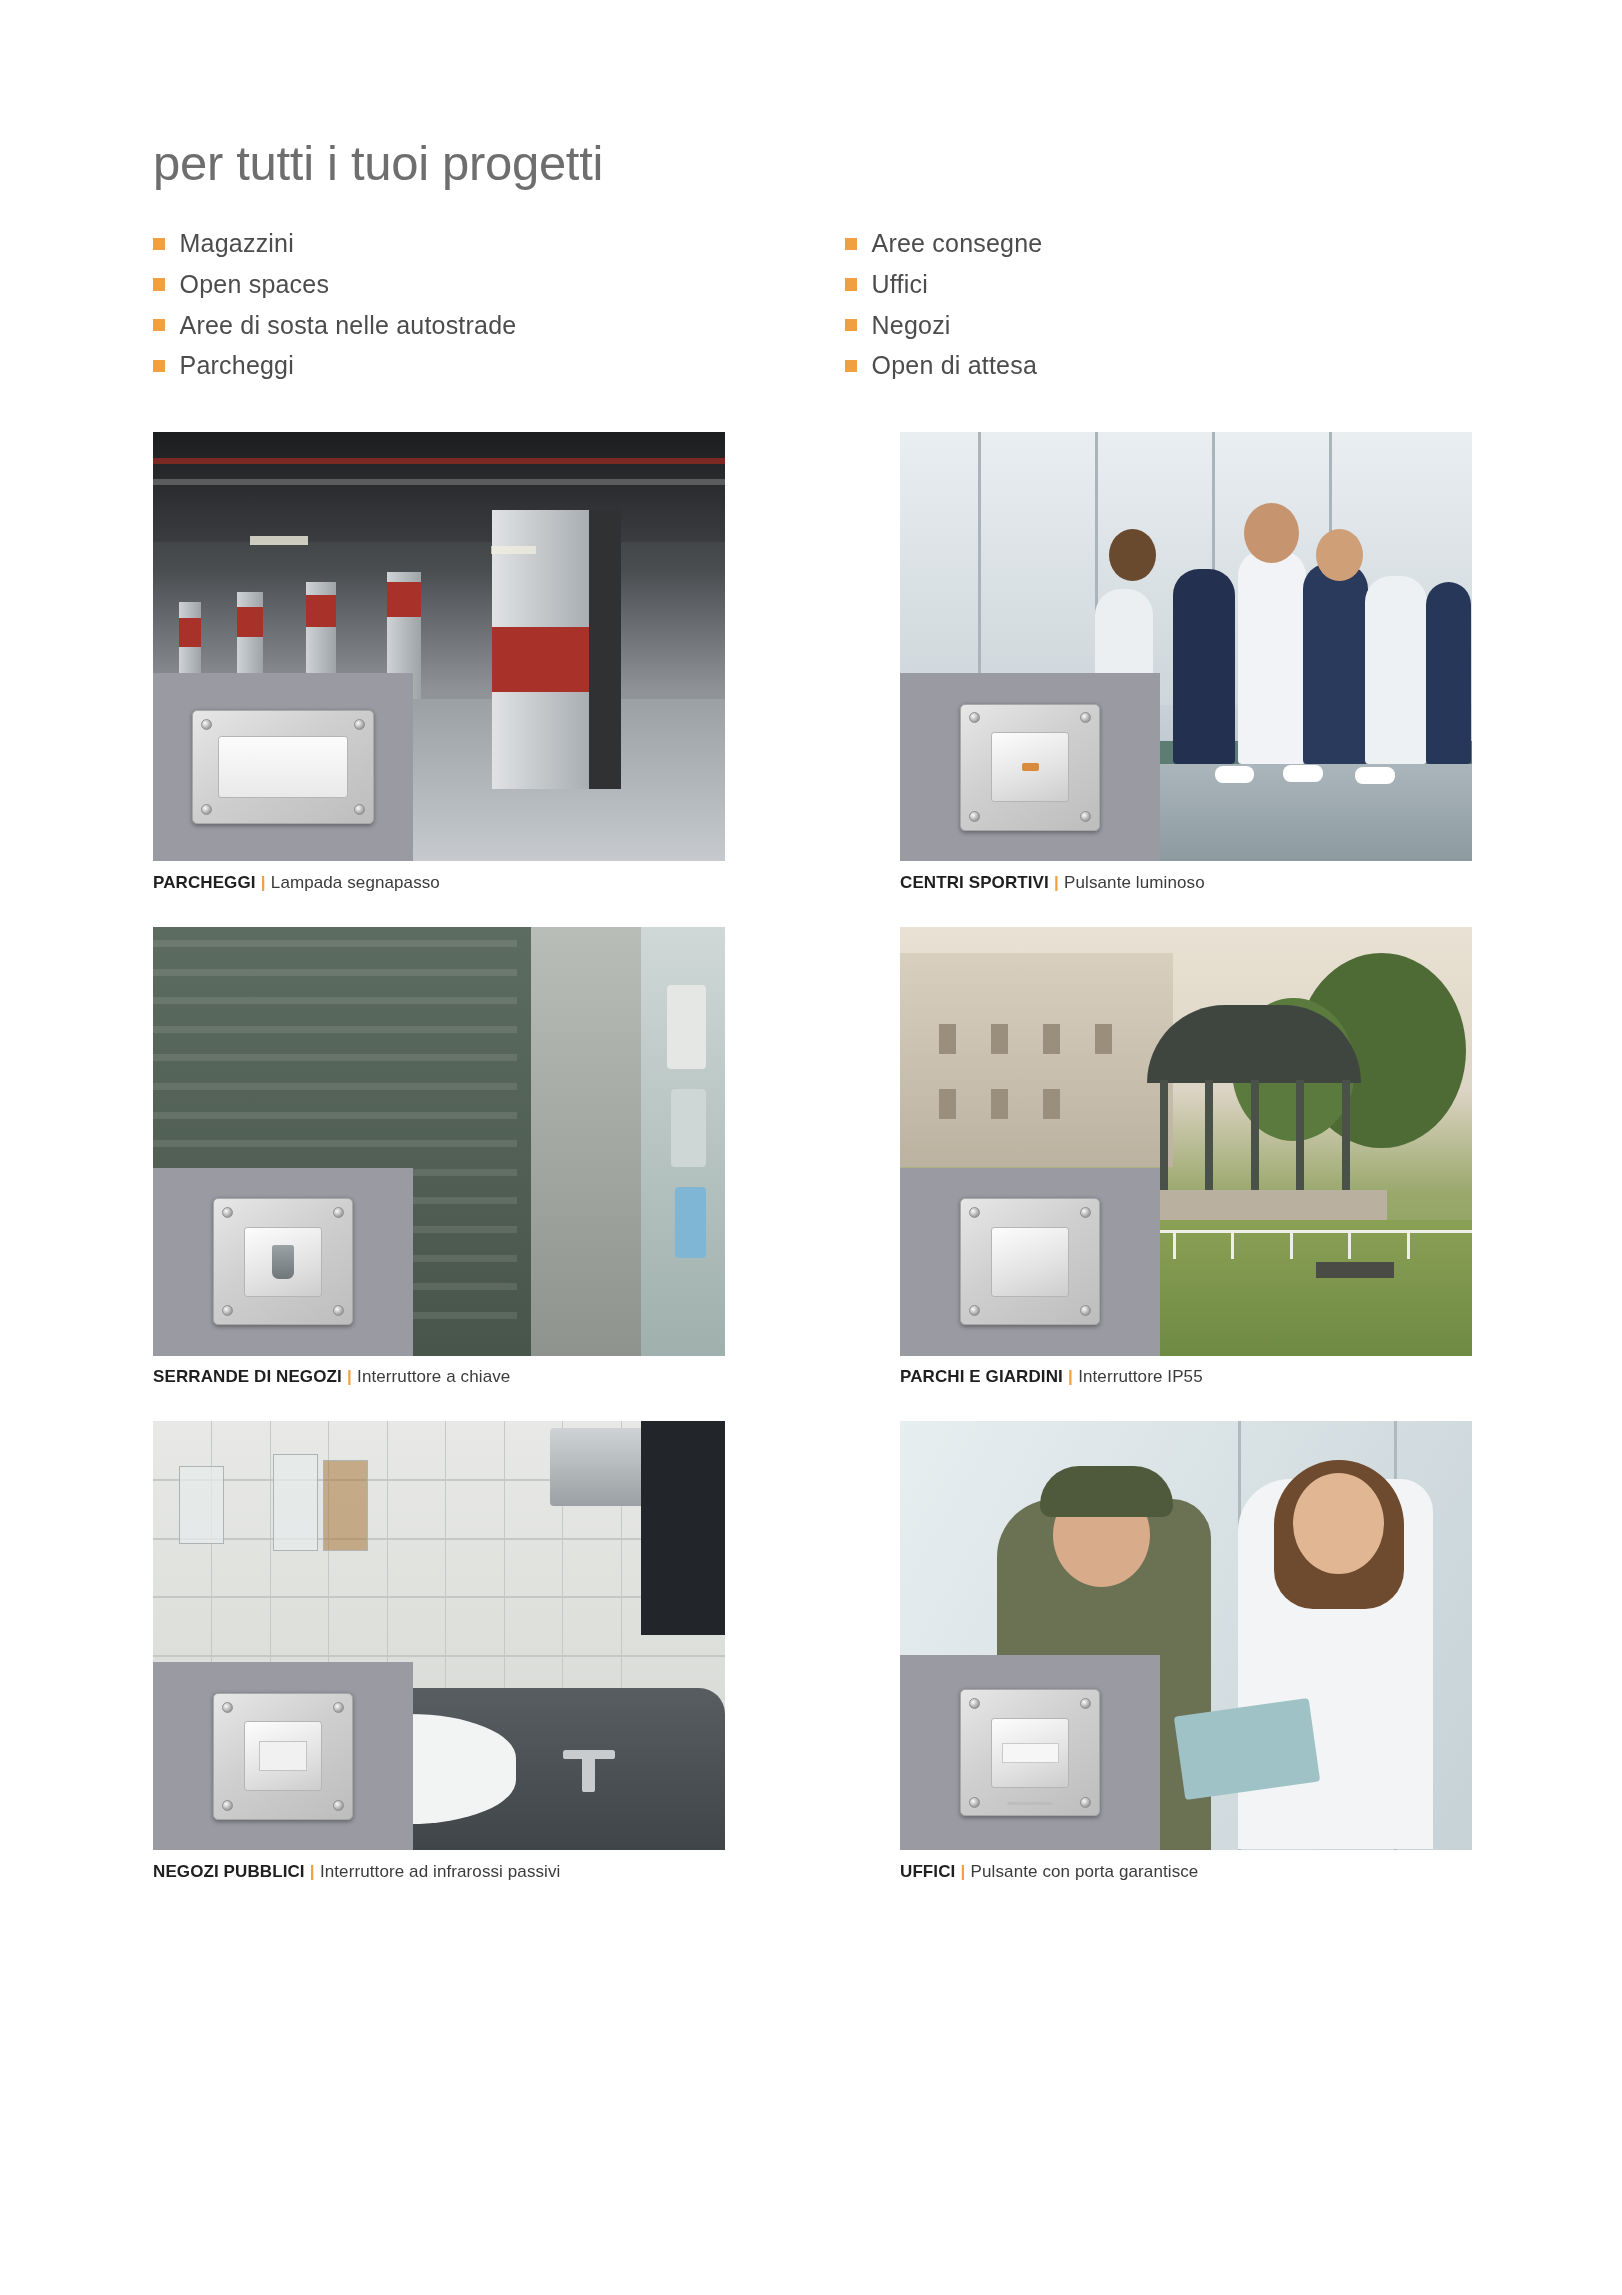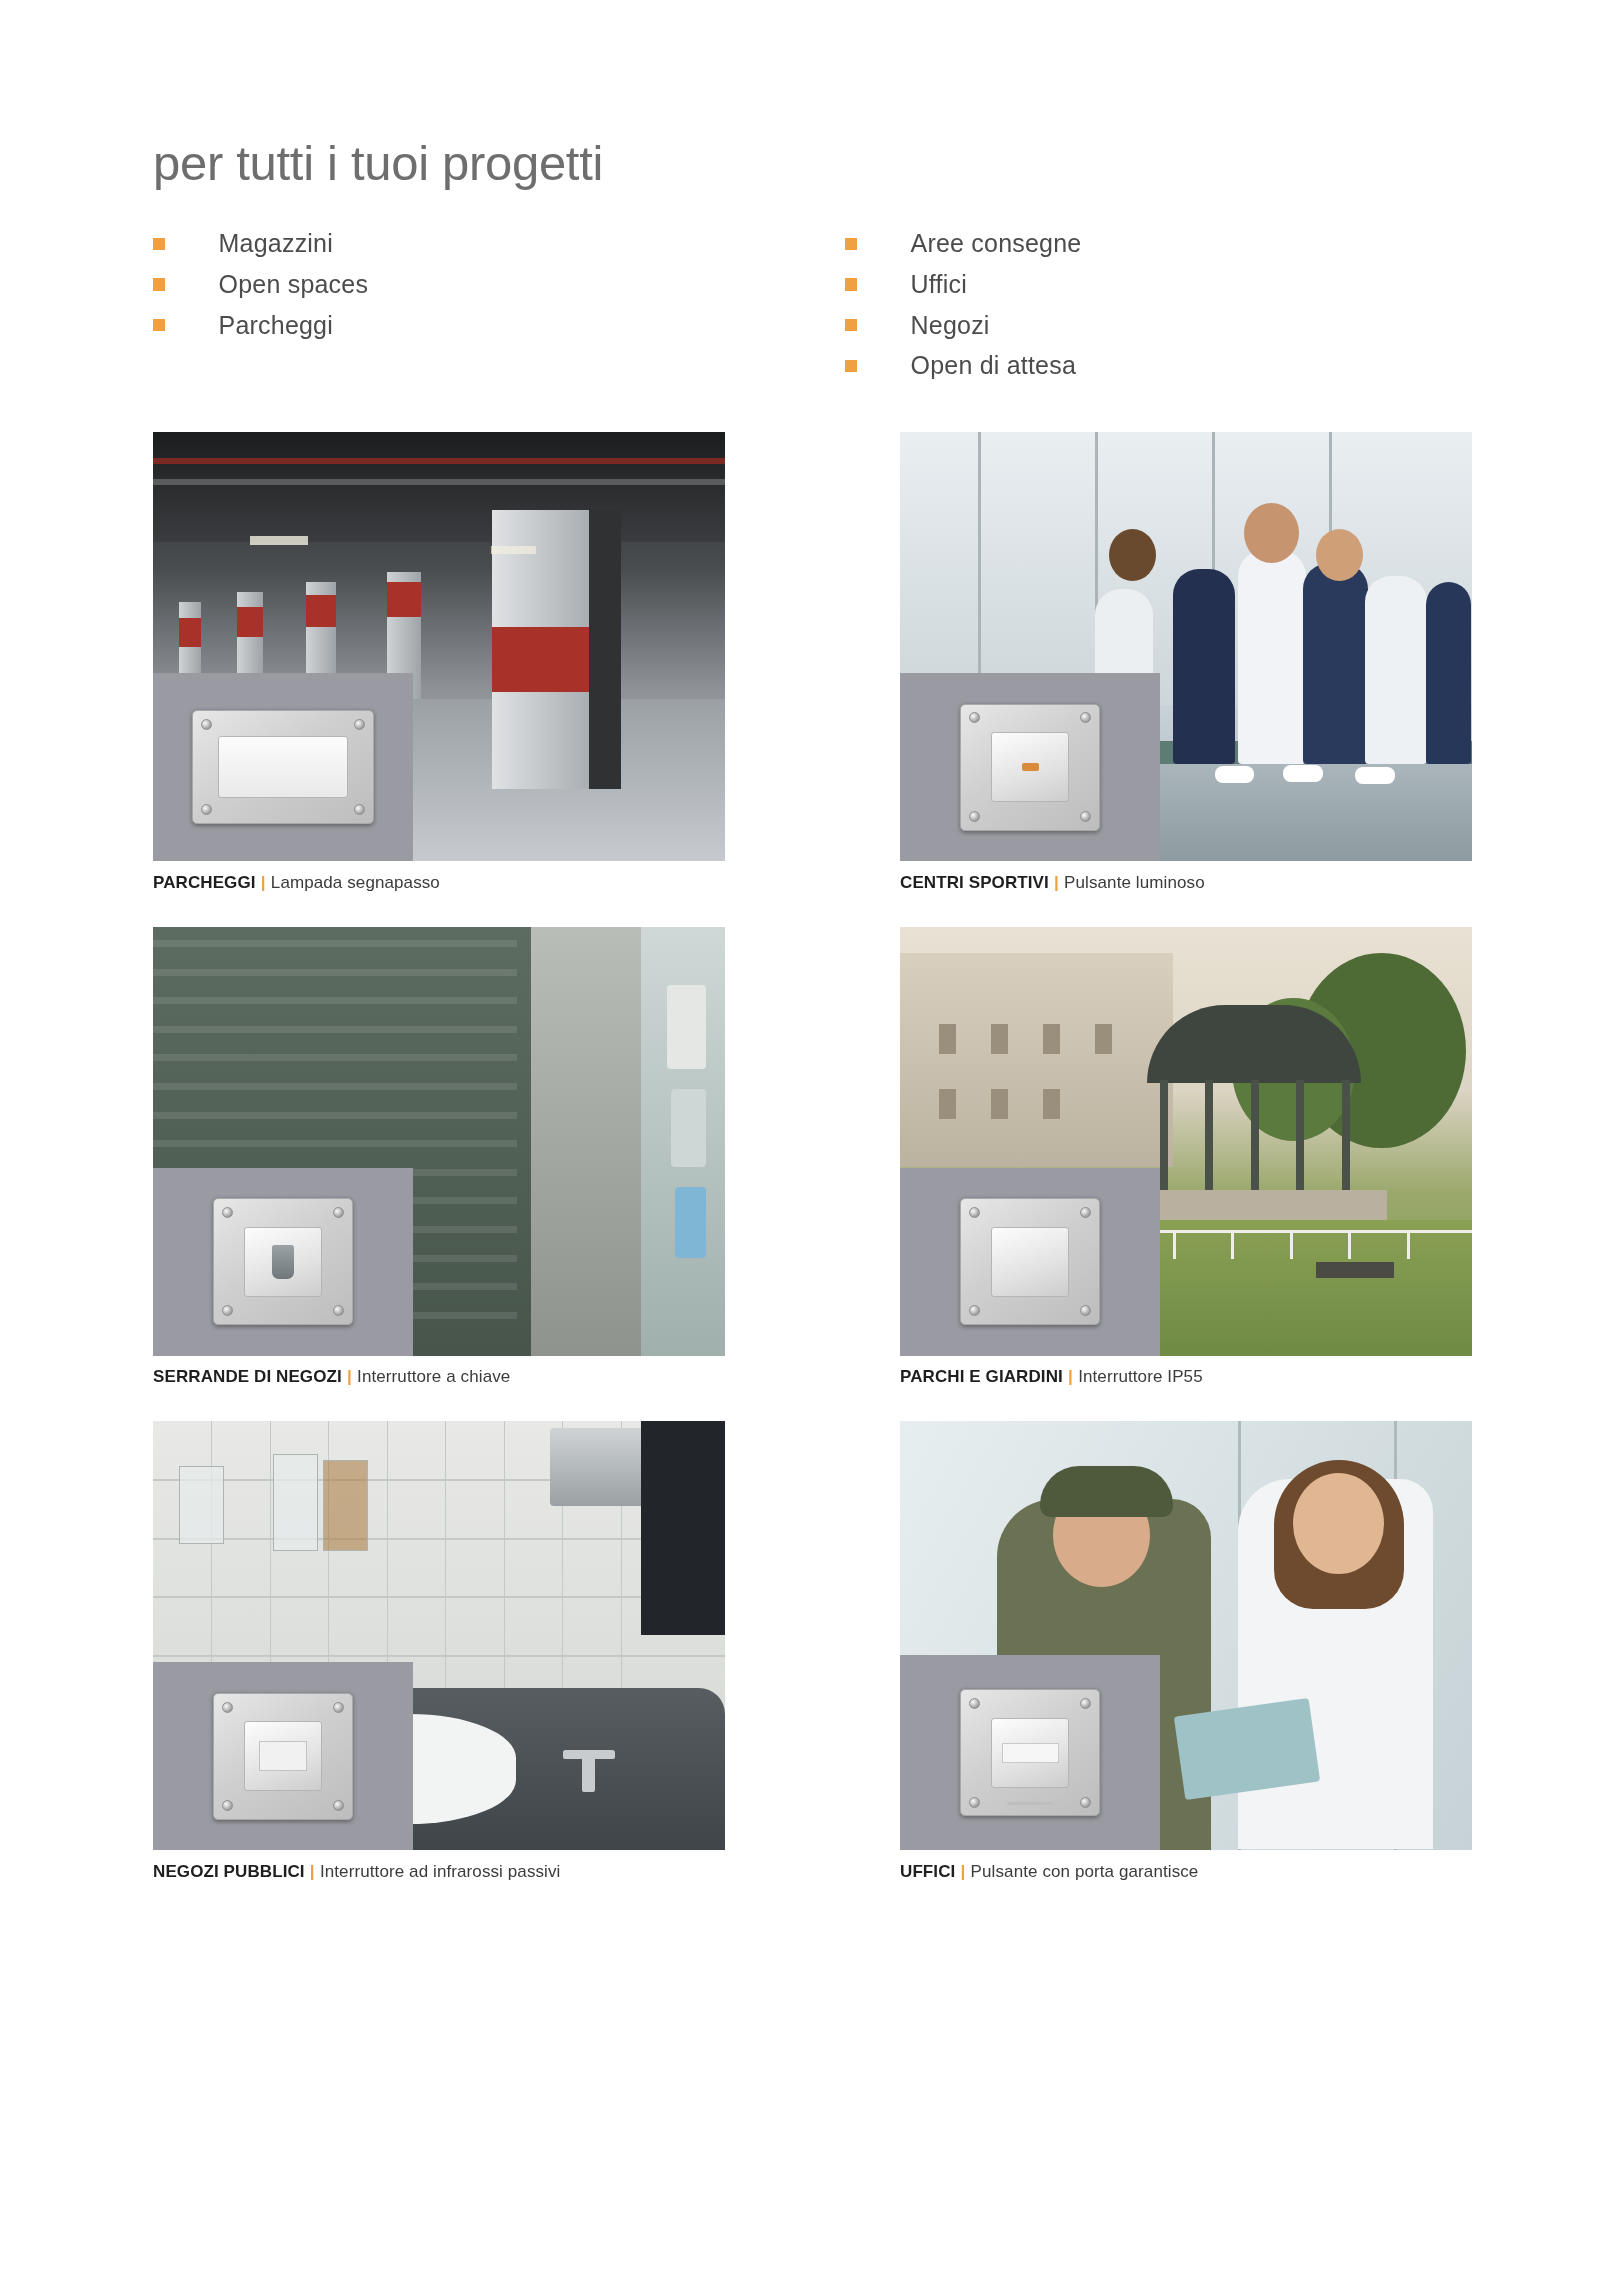--- a/index.html
+++ b/index.html
@@ -65,21 +65,20 @@
     width: 12.3px;
     height: 12.3px;
     background: #f0a040;
     flex: 0 0 12.3px;
     margin-right: 14.3px;
   }
   .bullet-label {
     font-size: 25px;
     color: #4c4c4c;
     letter-spacing: 0.2px;
-    margin-left: 39px;
   }
 
   
   .grid {
     margin-top: 40px;
     display: grid;
     grid-template-columns: 572px 572px;
     column-gap: 175px;
     row-gap: 0;
   }
@@ -263,20 +262,24 @@
 
     <div class="bullets">
       <div class="bullet-col">
         <div class="bullet-item">
           <span class="bullet-square"></span>
           <span class="bullet-label">Magazzini</span>
         </div>
         <div class="bullet-item">
           <span class="bullet-square"></span>
           <span class="bullet-label">Open spaces</span>
+        </div>
+        <div class="bullet-item">
+          <span class="bullet-square"></span>
+          <span class="bullet-label">Aree di sosta nelle autostrade</span>
         </div>
         <div class="bullet-item">
           <span class="bullet-square"></span>
           <span class="bullet-label">Parcheggi</span>
         </div>
       </div>
       <div class="bullet-col col2">
         <div class="bullet-item">
           <span class="bullet-square"></span>
           <span class="bullet-label">Aree consegne</span>

